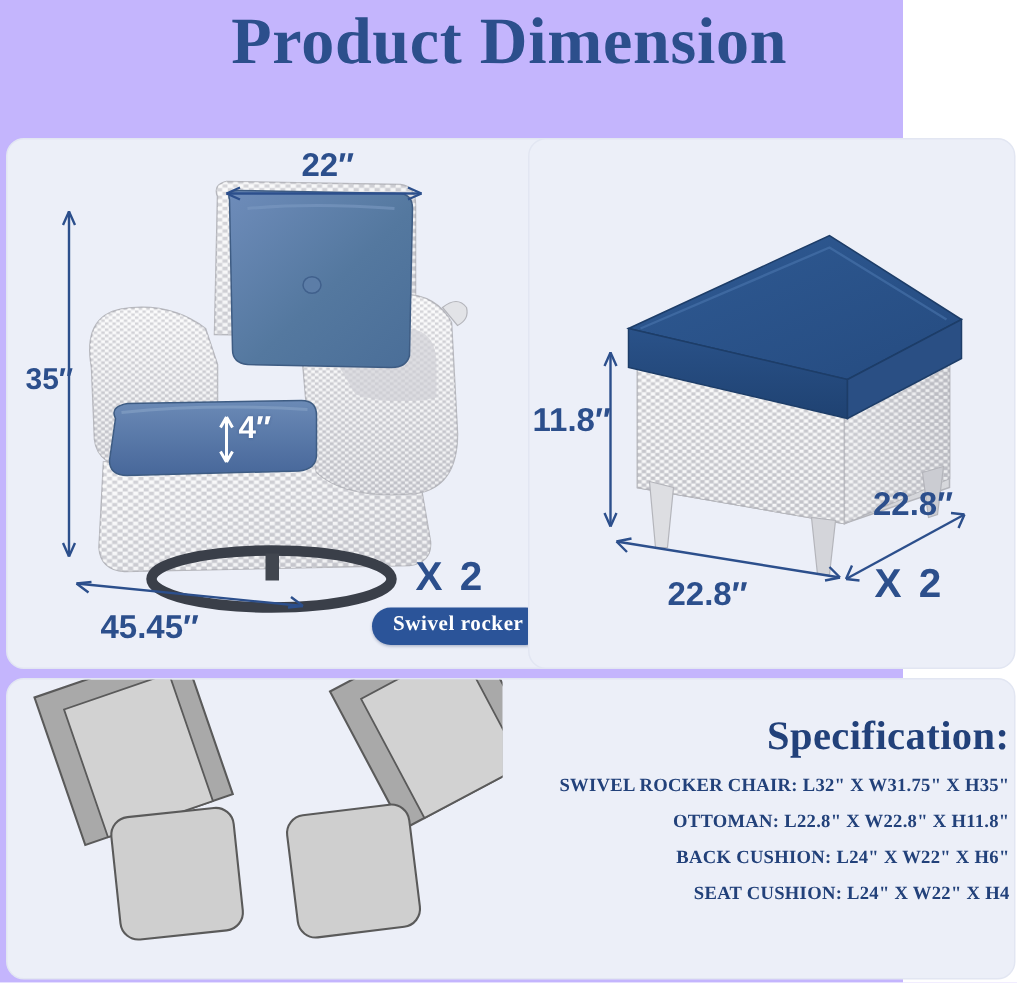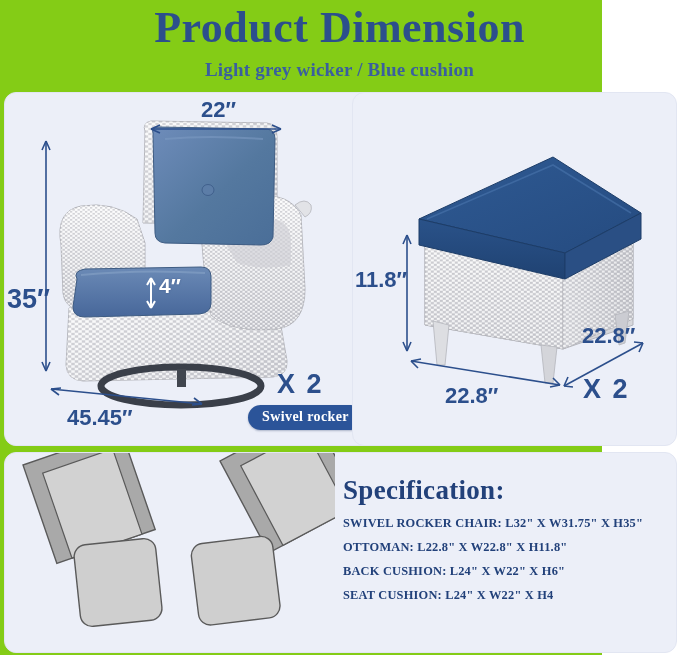--- a/index.html
+++ b/index.html
@@ -11,21 +11,21 @@
     width: 679px;
     height: 655px;
     font-family: "Liberation Sans", sans-serif;
     overflow: hidden;
     position: relative;
   }
   .page {
     position: relative;
     width: 602px;
     height: 655px;
-    background: #84cc16;
+    background: #c4b5fd;
   }
 
   
   .header {
     position: absolute;
     left: 0; top: 0;
     width: 679px;
     height: 90px;
     text-align: center;
   }
@@ -93,20 +93,21 @@
     white-space: nowrap;
     box-shadow: 0 1px 2px rgba(30,50,95,.3);
   }
 
   
   .spec-wrap {
     position: absolute;
     left: 338px;
     top: 22px;
     width: 330px;
+    text-align: right;
   }
   .spec-title {
     font-family: "Liberation Serif", serif;
     font-weight: bold;
     font-size: 27px;
     color: #22417a;
     margin-bottom: 10px;
     letter-spacing: .3px;
   }
   .spec-line {
@@ -122,21 +123,20 @@
   svg { display: block; }
   .svg-layer { position: absolute; left: 0; top: 0; }
 </style>
 </head>
 <body>
 
 <div class="page">
 
   <div class="header">
     <div class="title">Product Dimension</div>
-    <div class="subtitle">Light grey wicker / Blue cushion</div>
   </div>
 
   <div class="panel" id="panel-chair">
 
     <svg class="svg-layer" width="340" height="352" viewBox="0 0 340 352">
       <defs>
         <linearGradient id="wickerG" x1="0" y1="0" x2="1" y2="1">
           <stop offset="0" stop-color="#f2f2f3"></stop>
           <stop offset="0.5" stop-color="#dedfe3"></stop>
           <stop offset="1" stop-color="#c9cad0"></stop>
@@ -211,21 +211,21 @@
       </g>
 
       <g stroke="#ffffff" stroke-width="2" fill="none">
         <line x1="146" y1="185" x2="146" y2="215"></line>
         <path d="M146 185 l-4 7 M146 185 l4 7"></path>
         <path d="M146 215 l-4 -7 M146 215 l4 -7"></path>
       </g>
     </svg>
 
     <div class="dim-label" style="left:196px; top:6px; font-size:22px;">22″</div>
-    <div class="dim-label" style="left:2px; top:150px; font-size:27px;margin-top:43px;">35″</div>
+    <div class="dim-label" style="left:12px; top:150px; font-size:20px;">35″</div>
     <div class="dim-label white" style="left:154px; top:182px; font-size:21px;">4″</div>
     <div class="dim-label" style="left:62px; top:314px; font-size:22px;">45.45″</div>
 
     <div class="count" style="left:272px; top:276px;">X 2</div>
     <div class="pill" style="left:243px; top:312px;">Swivel rocker</div>
   </div>
 
   <div class="panel" id="panel-ottoman">
 
     <svg class="svg-layer" width="323" height="352" viewBox="0 0 323 352">

